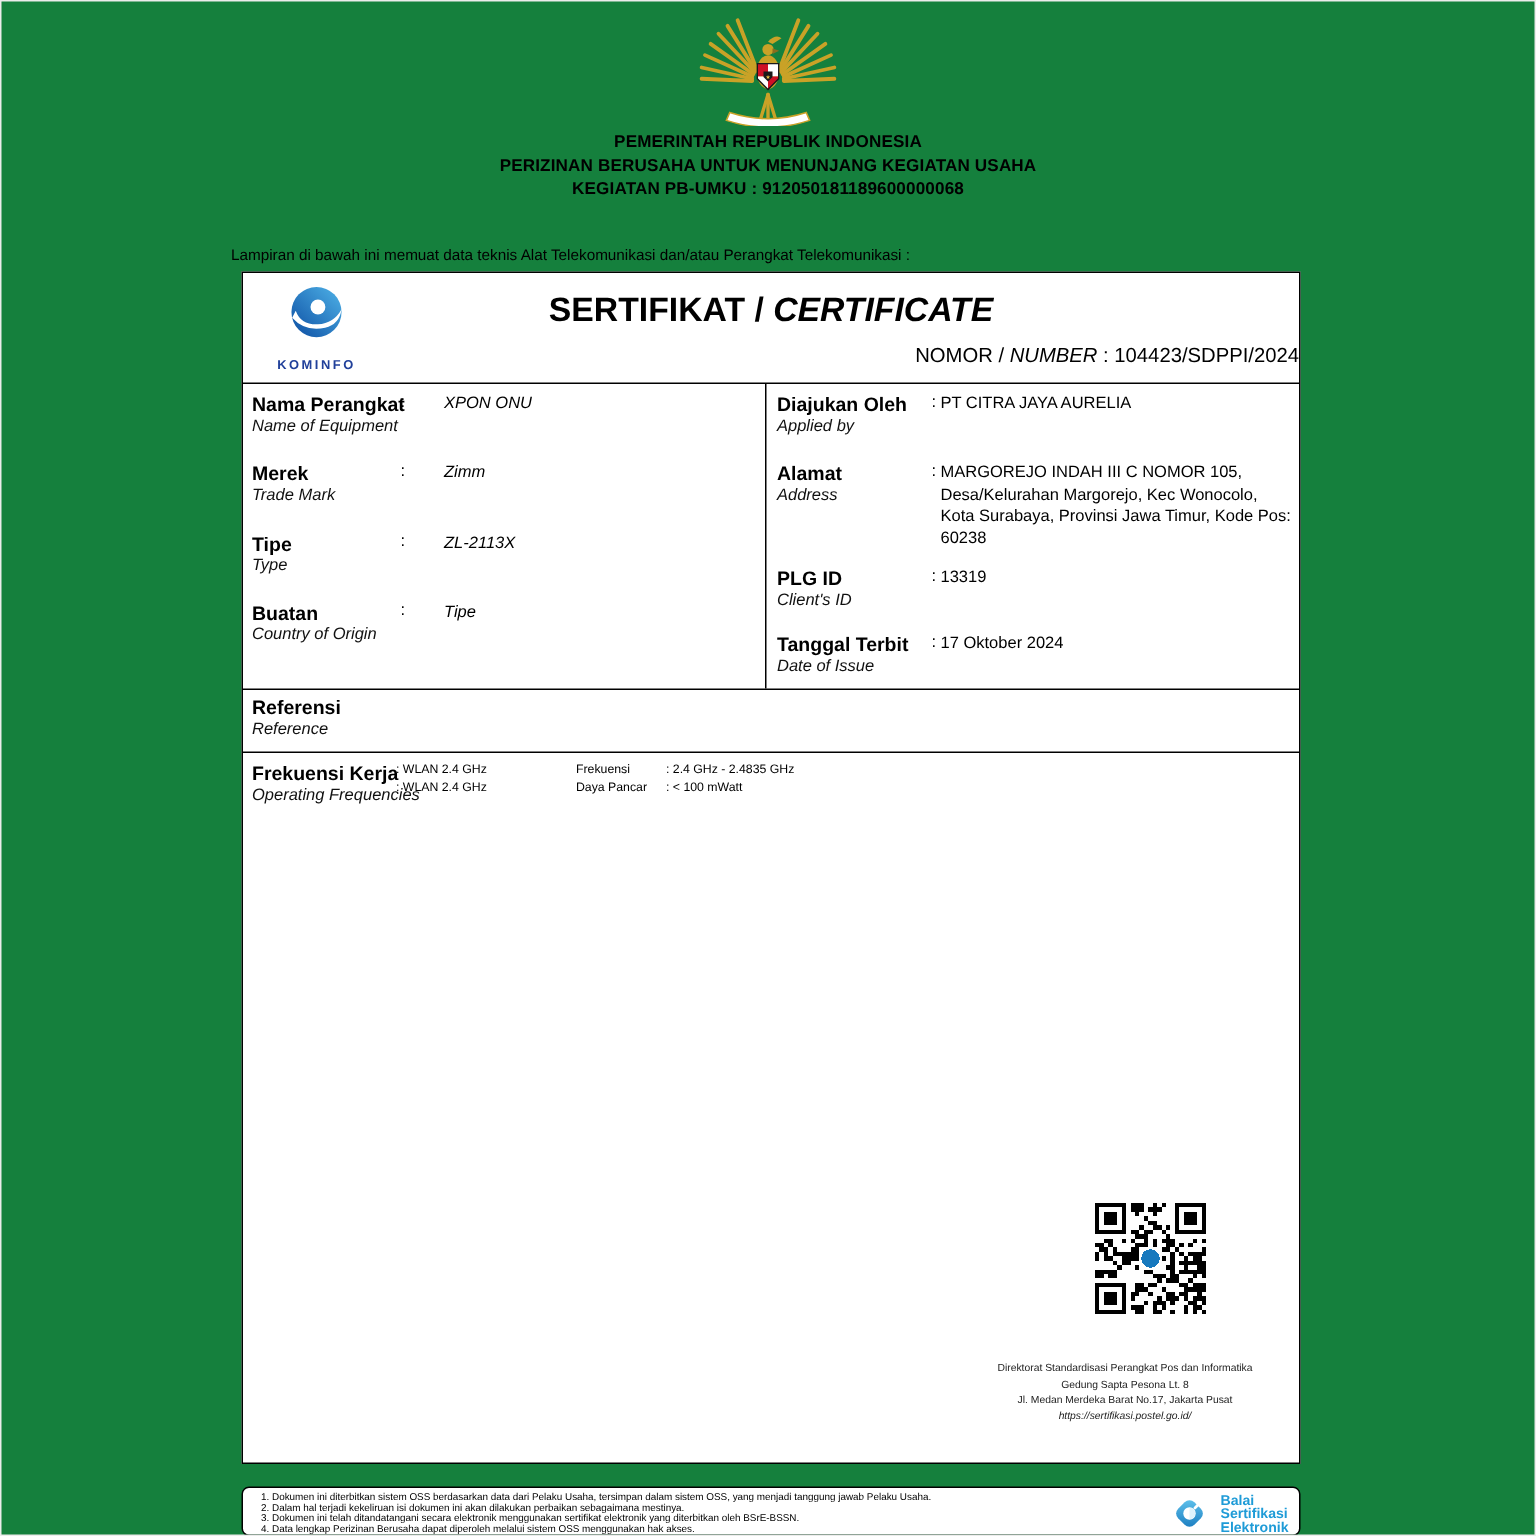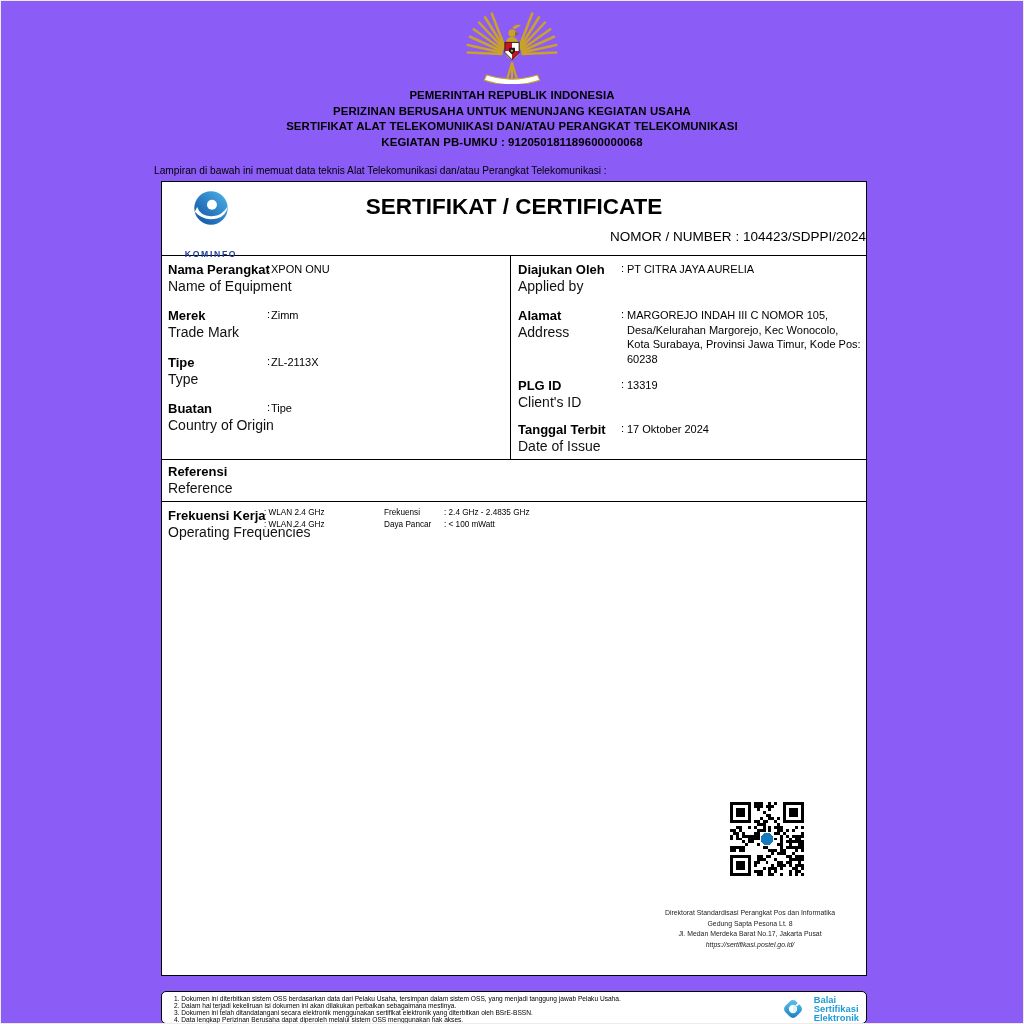--- a/index.html
+++ b/index.html
@@ -1,50 +1,50 @@
 <!DOCTYPE html>
 <html><head>
 <meta charset="utf-8">
 <style>
   * { margin:0; padding:0; box-sizing:border-box; }
   html,body { background:#fff; }
   body { font-family:"Liberation Sans", sans-serif; color:#000; }
-  .page { position:relative; width:1024px; height:1024px; background:#8b5cf6; border:1px solid #ececec; overflow:hidden; }
+  .page { position:relative; width:1024px; height:1024px; background:#15803d; border:1px solid #ececec; overflow:hidden; }
 
   .emblem { position:absolute; top:5px; left:50%; transform:translateX(-50%); width:106px; height:78px; }
   .emblem svg { width:100%; height:100%; }
 
   .gov-header { position:absolute; top:87px; left:0; width:100%; text-align:center; font-weight:bold; font-size:11.4px; line-height:15.6px; letter-spacing:0.1px; }
 
   .intro { position:absolute; top:164px; left:153px; font-size:10.2px; }
 
   .cert-box { position:absolute; left:160px; top:180px; width:706px; height:795px; border:1.4px solid #000; background:#fff; }
 
   .cert-header { position:absolute; top:0; left:0; width:100%; height:74px; border-bottom:1.3px solid #000; }
   .kominfo { position:absolute; left:16px; top:6px; width:66px; text-align:center; }
   .kominfo svg { width:42px; height:42px; display:block; margin:0 auto; }
-  .kominfo-text { font-size:8.6px; font-weight:bold; letter-spacing:1.7px; color:#21409A; margin-top:19px; }
+  .kominfo-text { font-size:8.6px; font-weight:bold; letter-spacing:1.7px; color:#21409A; margin-top:8px; }
   .cert-title { position:absolute; top:12px; left:0; width:100%; text-align:center; font-size:22.5px; font-weight:bold; }
   .cert-number { position:absolute; top:47px; left:0; width:100%; text-align:right; font-size:13.5px; }
-  .it { }
+  .it { font-style:italic; }
 
   .vdivider { position:absolute; left:348px; top:74px; height:203px; border-left:1.3px solid #000; }
   .hdiv1 { position:absolute; top:277px; left:0; width:100%; border-top:1.3px solid #000; }
   .hdiv2 { position:absolute; top:319px; left:0; width:100%; border-top:1.3px solid #000; }
 
   .field { position:absolute; }
   .fl { font-size:13px; font-weight:bold; display:block; }
-  .fsub { font-size:14px; display:block; margin-top:1px; color:#111; }
+  .fsub { font-size:11px; font-style:italic; display:block; margin-top:1px; color:#111; }
   .fcolon::before { content:":"; }
   .fcolon { position:absolute; top:0; font-size:11px; }
   .fvalue { position:absolute; top:0; font-size:11px; line-height:14.5px; }
 
   .lfield { left:6px; width:336px; }
   .lfield .fcolon { left:99px; }
-  .lfield .fvalue { left:103px; width:210px; }
+  .lfield .fvalue { left:128px; width:210px;font-style:italic; }
 
   .rfield { left:356px; width:344px; }
   .rfield .fcolon { left:103px; }
   .rfield .fvalue { left:109px; width:234px; }
 
   .ref-label { position:absolute; left:6px; top:282px; }
   .ref-value { position:absolute; left:102px; top:284px; width:596px; font-size:10.6px; }
 
   .freq-label { position:absolute; left:6px; top:326px; }
   .freq-entries { position:absolute; left:102px; top:325px; font-size:8.2px; line-height:11.6px; }
@@ -101,21 +101,20 @@
       <path d="M60.5 48.5 H79.5 V62 L70 71.5 L60.5 62 Z" fill="none" stroke="#1A1A1A" stroke-width="1.2"></path>
       <path d="M66 55.5 H74 V60.5 L70 64.5 L66 60.5 Z" fill="#1A1A1A"></path>
       <text x="70" y="61.8" font-size="5" fill="#F5C542" text-anchor="middle">★</text>
       <path d="M36 92 Q70 103 104 92 L107 99 Q70 111 33 99 Z" fill="#FFFFFF" stroke="#C9A227" stroke-width="1.4"></path>
     </svg>
   </div>
 
   <div class="gov-header">
     <div>PEMERINTAH REPUBLIK INDONESIA</div>
     <div>PERIZINAN BERUSAHA UNTUK MENUNJANG KEGIATAN USAHA</div>
-    <div>SERTIFIKAT ALAT TELEKOMUNIKASI DAN/ATAU PERANGKAT TELEKOMUNIKASI</div>
     <div>KEGIATAN PB-UMKU : 912050181189600000068</div>
   </div>
 
   <div class="intro">Lampiran di bawah ini memuat data teknis Alat Telekomunikasi dan/atau Perangkat Telekomunikasi :</div>
 
   <div class="cert-box">
 
     <div class="cert-header">
       <div class="kominfo">
         <svg viewBox="0 0 44 44">

